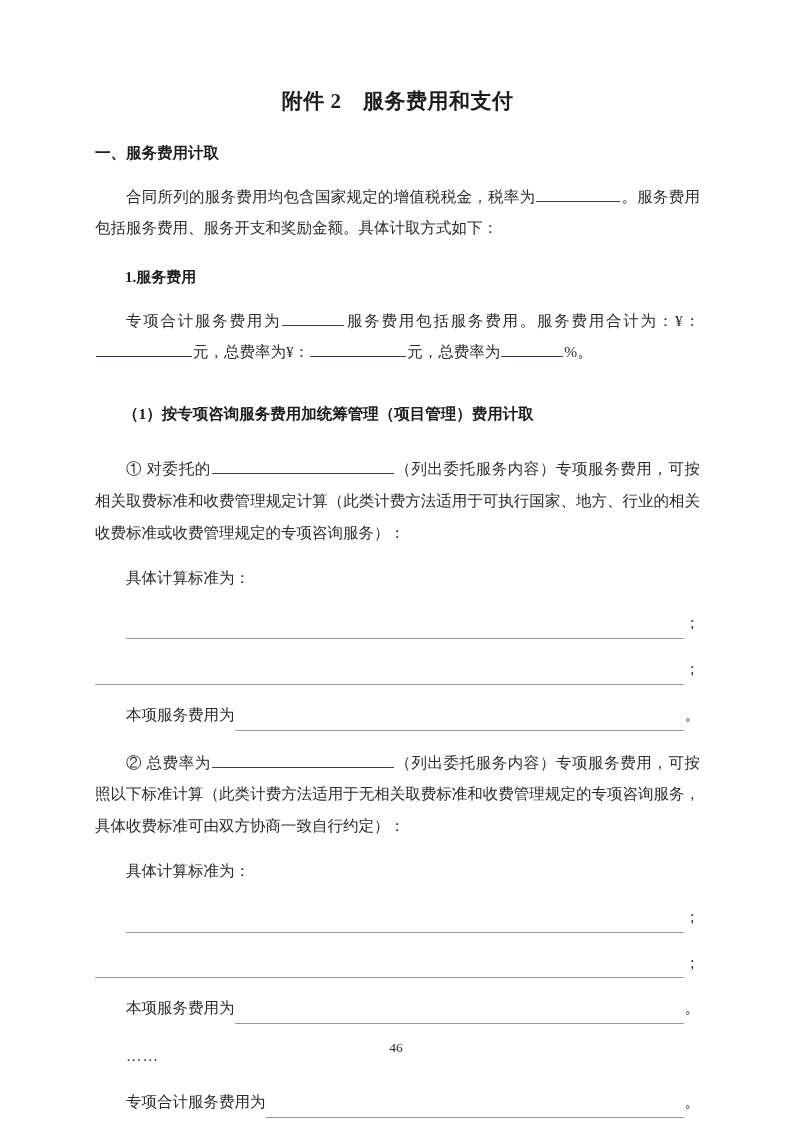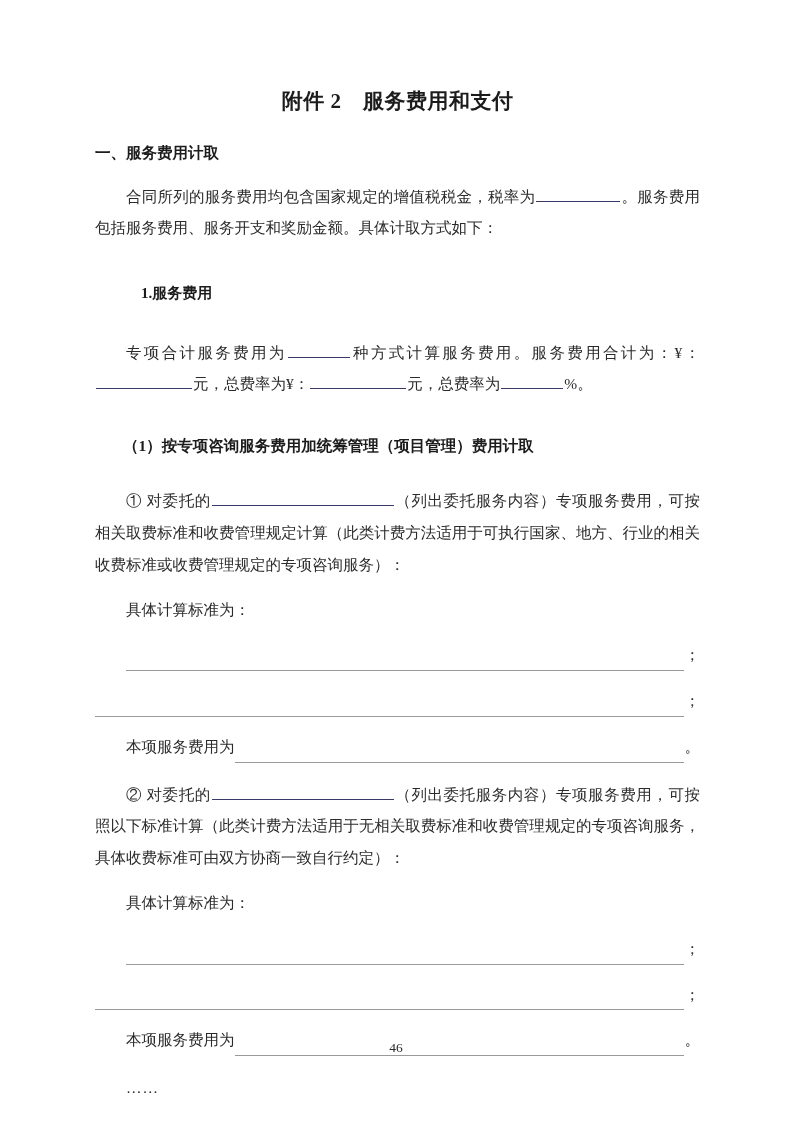--- a/index.html
+++ b/index.html
@@ -42,21 +42,21 @@
   
   .h-level1 {
     margin: 0;
     padding-top: 26px;
     font-size: 15.5px;
     font-weight: bold;
     line-height: 1.5;
     color: #1c1c1c;
   }
   .h-level2 {
-    margin: 16px;
+    margin: 0;
     padding-top: 22px;
     padding-left: 30px;
     font-size: 15px;
     font-weight: bold;
     line-height: 1.5;
     color: #1c1c1c;
   }
   .h-level3 {
     margin: 12px;
     padding-top: 22px;
@@ -145,21 +145,21 @@
   <div class="content">
 
     <h1 class="doc-title">附件 2　服务费用和支付</h1>
 
     <h2 class="h-level1">一、服务费用计取</h2>
 
     <p class="para"><span>合同所列的服务费用均包含国家规定的增值税税金，税率为</span><span class="blank w-md"></span><span>。服务费用包括服务费用、服务开支和奖励金额。具体计取方式如下：</span></p>
 
     <h3 class="h-level2">1.服务费用</h3>
 
-    <p class="para"><span>专项合计服务费用为</span><span class="blank w-sm"></span><span>种方式计算服务费用。服务费用合计为：¥：</span><span class="blank w-lg"></span><span>元，总费率为¥：</span><span class="blank w-lg"></span><span>元，总费率为</span><span class="blank w-sm"></span><span>%。</span></p>
+    <p class="para"><span>专项合计服务费用为</span><span class="blank w-sm"></span><span>服务费用包括服务费用。服务费用合计为：¥：</span><span class="blank w-lg"></span><span>元，总费率为¥：</span><span class="blank w-lg"></span><span>元，总费率为</span><span class="blank w-sm"></span><span>%。</span></p>
 
     <h3 class="h-level3">（1）按专项咨询服务费用加统筹管理（项目管理）费用计取</h3>
 
     <p class="para"><span>① 对委托的</span><span class="blank w-xl"></span><span>（列出委托服务内容）专项服务费用，可按相关取费标准和收费管理规定计算（此类计费方法适用于可执行国家、地方、行业的相关收费标准或收费管理规定的专项咨询服务）：</span></p>
 
     <p class="para tight indent1">具体计算标准为：</p>
 
     <div class="rule-row inset">
       <span class="lead"></span>
       <span class="rule"></span>
@@ -171,21 +171,21 @@
       <span class="rule"></span>
       <span class="tail">；</span>
     </div>
 
     <div class="rule-row inset">
       <span class="lead">本项服务费用为</span>
       <span class="rule"></span>
       <span class="tail">。</span>
     </div>
 
-    <p class="para"><span>② 对委托的</span><span class="blank w-xl"></span><span>（列出委托服务内容）专项服务费用，可按照以下标准计算（此类计费方法适用于无相关取费标准和收费管理规定的专项咨询服务，具体收费标准可由双方协商一致自行约定）：</span></p>
+    <p class="para"><span>② 总费率为</span><span class="blank w-xl"></span><span>（列出委托服务内容）专项服务费用，可按照以下标准计算（此类计费方法适用于无相关取费标准和收费管理规定的专项咨询服务，具体收费标准可由双方协商一致自行约定）：</span></p>
 
     <p class="para tight indent1">具体计算标准为：</p>
 
     <div class="rule-row inset">
       <span class="lead"></span>
       <span class="rule"></span>
       <span class="tail">；</span>
     </div>
 
     <div class="rule-row flush">

